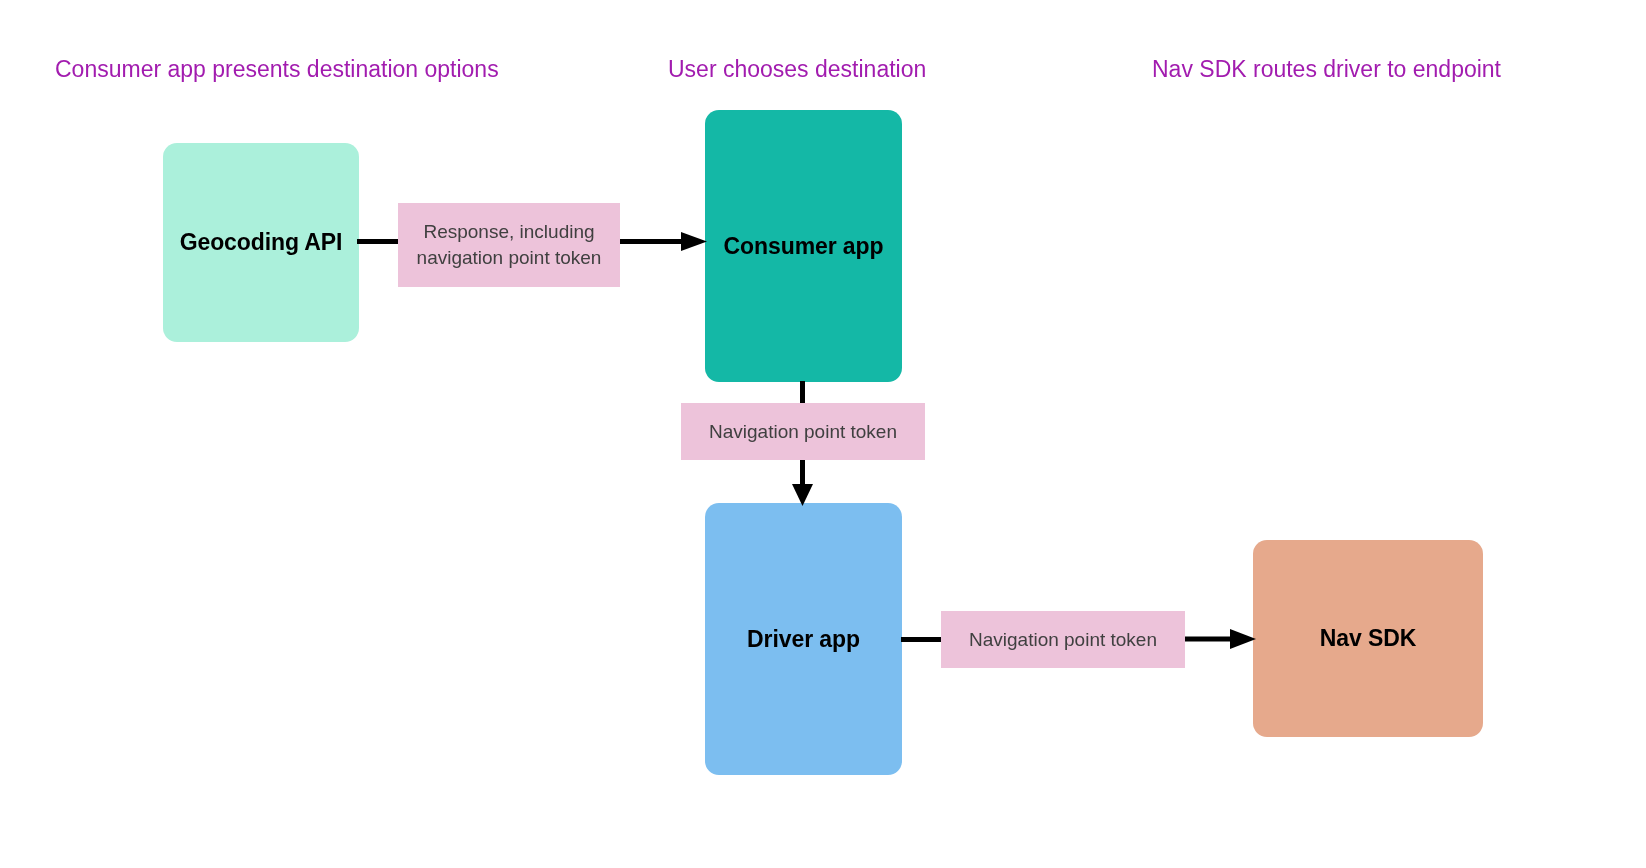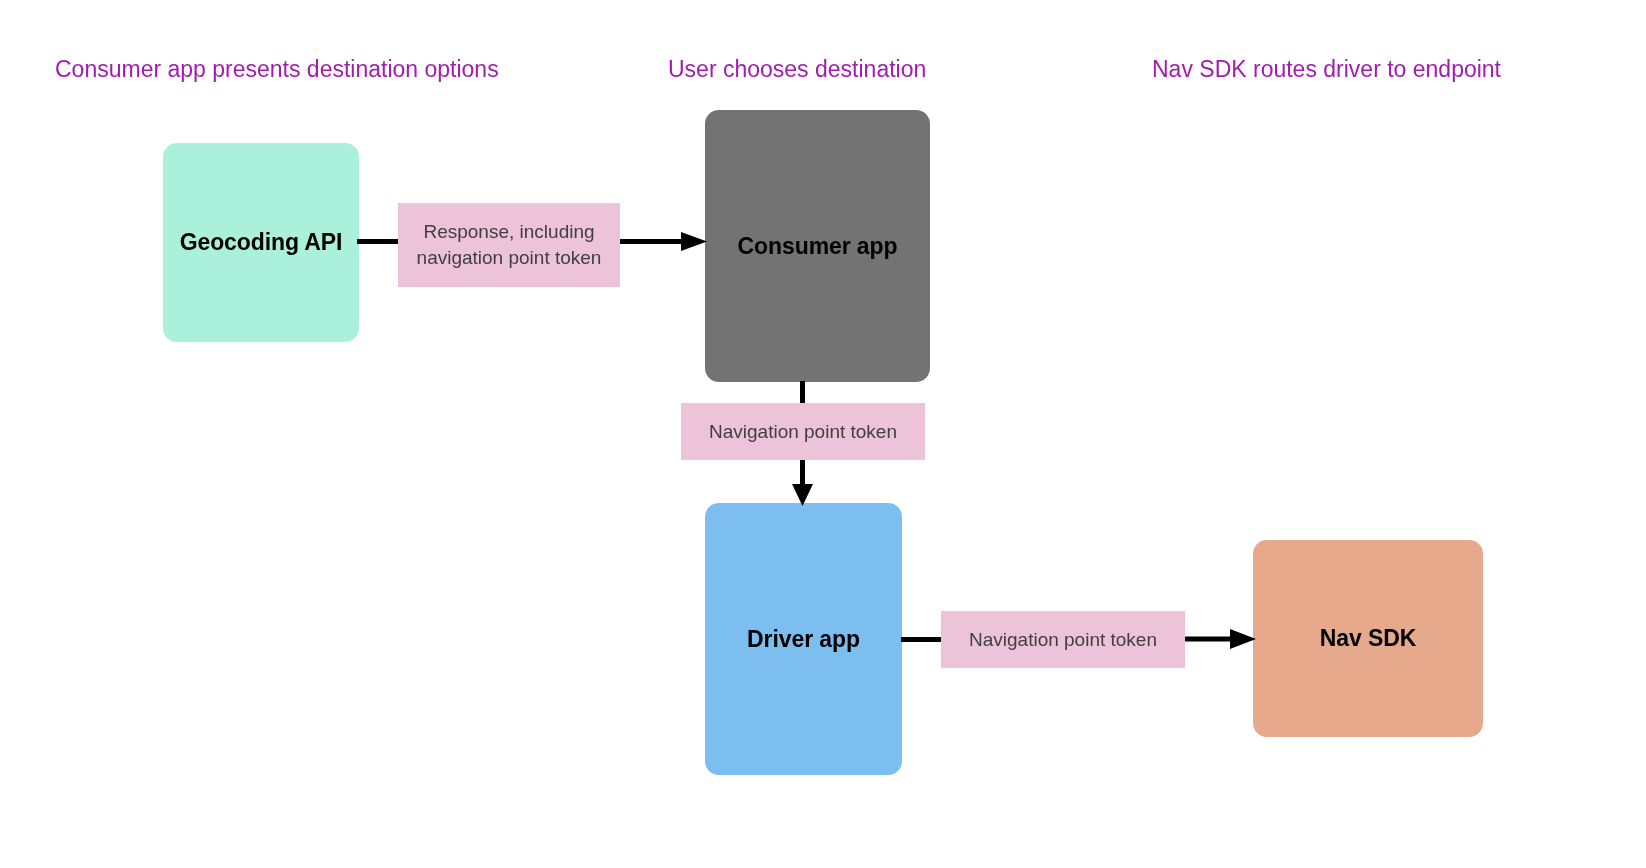--- a/index.html
+++ b/index.html
@@ -46,22 +46,22 @@
     box-sizing: border-box;
     letter-spacing: -0.1px;
   }
   #node-geocoding {
     left: 163px; top: 143px;
     width: 196px; height: 199px;
     background: #abf0db;
   }
   #node-consumer {
     left: 705px; top: 110px;
-    width: 225px; height: 272px;
-    background: #737373;
+    width: 197px; height: 272px;
+    background: #14b8a6;
   }
   #node-driver {
     left: 705px; top: 503px;
     width: 197px; height: 272px;
     background: #7cbef0;
   }
   #node-navsdk {
     left: 1253px; top: 540px;
     width: 230px; height: 197px;
     background: #e6a98c;

